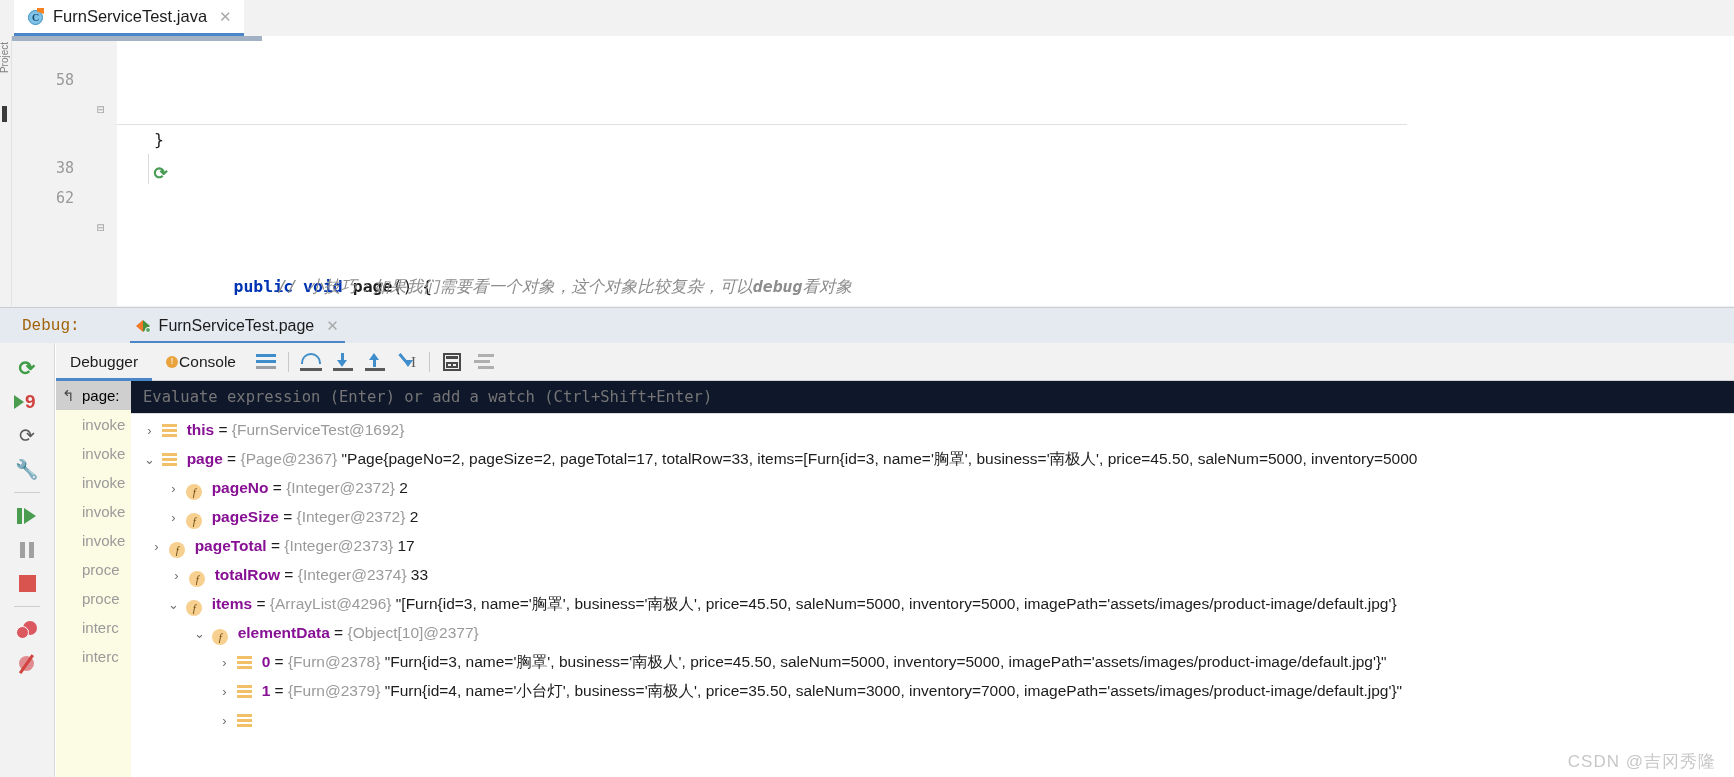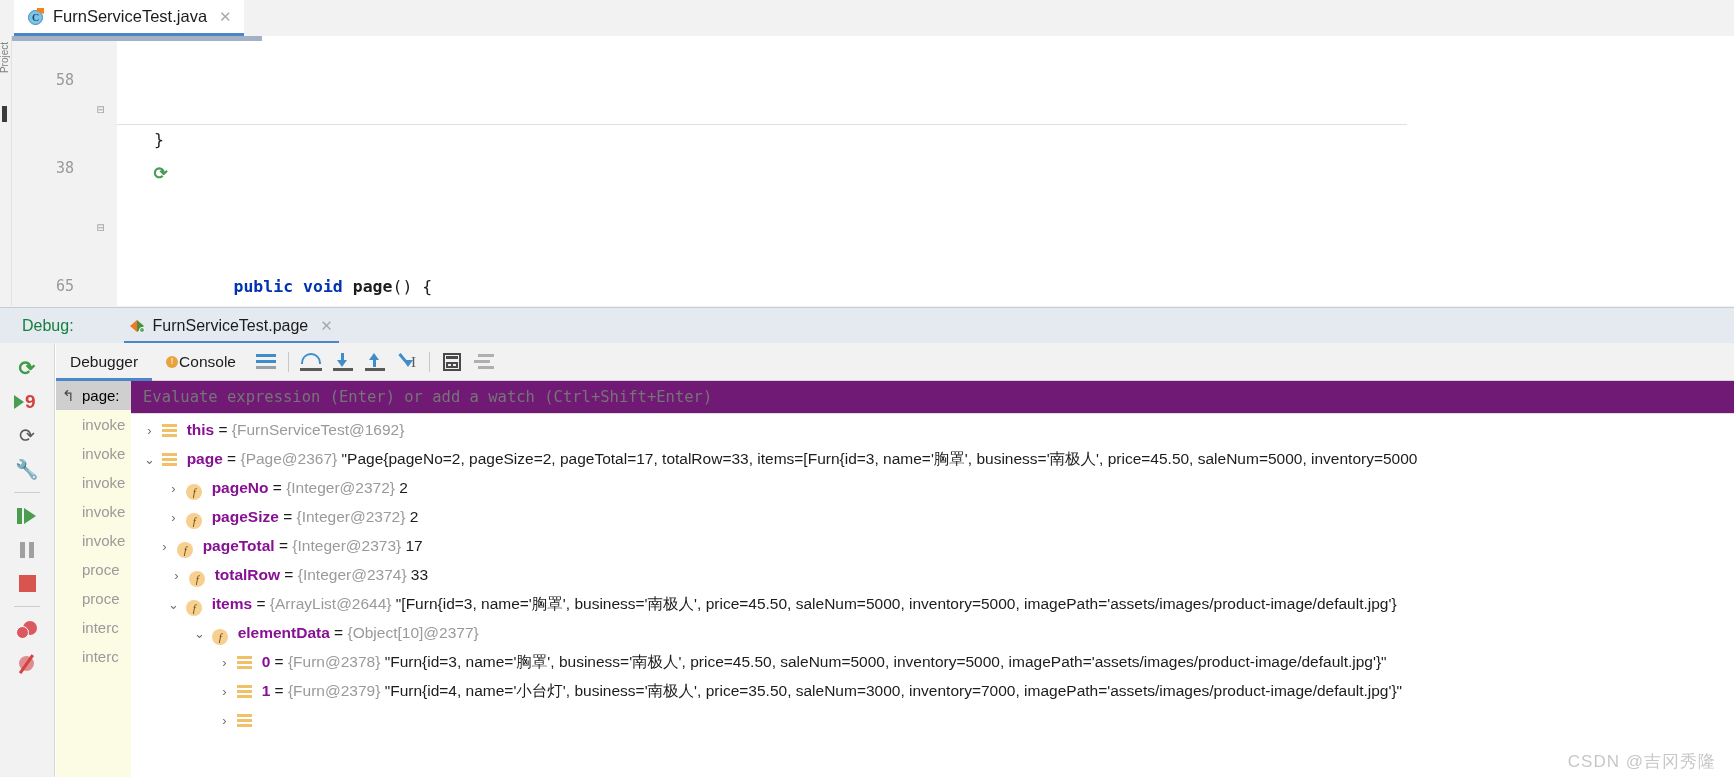--- a/index.html
+++ b/index.html
@@ -128,21 +128,21 @@
     position: absolute; left: 3px; top: -1px; color: #ffffff;
     font-size: 12px; font-weight: bold;
   }
 
   
   .debug-header {
     position: absolute; left: 0; top: 307px; width: 1734px; height: 36px;
     background: #e5e9f0; border-top: 1px solid #c9ccd1;
     display: flex; align-items: center; padding-left: 22px; gap: 10px;
   }
-  .debug-title { font-size: 16px; color: #15803d; }
+  .debug-title { font-size: 16px; color: #a16207; font-family: Liberation Mono, monospace; }
   .debug-tab {
     display: flex; align-items: center; gap: 7px; margin-left: 40px;
     height: 36px; position: relative; padding: 0 6px;
   }
   .debug-tab::after {
     content: ''; position: absolute; left: 0; bottom: 0;
     width: 100%; height: 3px; background: #4a86c8;
   }
   .dbg-icon {
     position: relative; width: 16px; height: 16px; flex: none;
@@ -350,21 +350,21 @@
   }
   .ic-sort { position: relative; width: 20px; height: 16px; opacity: .55; }
   .ic-sort i { position: absolute; height: 3px; background: #7a7a7a; }
   .ic-sort i:nth-child(1) { left: 4px; top: 0; width: 16px; }
   .ic-sort i:nth-child(2) { left: 0px; top: 6px; width: 16px; }
   .ic-sort i:nth-child(3) { left: 4px; top: 12px; width: 16px; }
 
   
   .evalbar {
     position: absolute; left: 56px; top: 38px; right: 0; height: 33px;
-    background: #701a75; border-bottom: 1px solid #dcdcdc;
+    background: #0f172a; border-bottom: 1px solid #dcdcdc;
     display: flex; align-items: center;
   }
   .filter-zone {
     width: 75px; height: 33px; display: flex; align-items: center;
     gap: 10px; padding-left: 16px; border-right: 1px solid #e0e0e0;
   }
   .ic-funnel { width: 0; height: 0; border-left: 8px solid transparent;
     border-right: 8px solid transparent; border-top: 13px solid #3f3f3f; position: relative; }
   .ic-funnel::after {
     content: ''; position: absolute; left: -1.5px; top: 13px;
@@ -467,28 +467,30 @@
       <span class="ln">38</span>
       <span class="gut-icon" style="top:5px;">
         <span class="icon-rerun"><span class="arrow">⟳</span></span>
       </span>
       <span class="fold">⊟</span>
       <span class="code-text" style="color:#1c1c1c;">
         <span class="tok tok-kw">public</span><span class="tok">&nbsp;</span><span class="tok tok-kw">void</span><span class="tok">&nbsp;</span><span class="tok tok-fn">page</span><span class="tok">() {</span>
       </span>
     </div>
 
-
-
-
-    <div class="line" style="top:206.5px;position:absolute;left:0;right:0;">
-      <span class="ln">65</span>
-      <span class="fold">⊟</span>
-      
-    </div>
+    <div class="line" style="top:118px;position:absolute;left:0;right:0;">
+      <span class="ln">62</span>
+      <span class="vert-guide"></span>
+      <span class="code-text" style="left:186px;">
+        <span class="tok tok-cmt">// 小技巧：如果我们需要看一个对象，这个对象比较复杂，可以</span><span class="tok tok-cmt-b">debug</span><span class="tok tok-cmt">看对象</span>
+      </span>
+    </div>
+
+
+
 
     <div class="line" style="top:236px;position:absolute;left:0;right:0;">
       <span class="ln">66</span>
       
     </div>
   </div>
   <div class="scroll-top"></div>
 
   <div class="debug-header">
     <span class="debug-title">Debug:</span>
@@ -651,36 +653,36 @@
         <span class="ico-field">f</span>
         <span class="vname">pageNo</span><span class="veq"> = </span><span class="vtype">{Integer@2372}</span><span class="vval"> 2</span>
       </div>
 
       <div class="vrow" style="padding-left:33px;">
         <span class="chev">›</span>
         <span class="ico-field">f</span>
         <span class="vname">pageSize</span><span class="veq"> = </span><span class="vtype">{Integer@2372}</span><span class="vval"> 2</span>
       </div>
 
-      <div class="vrow" style="padding-left:24px;">
+      <div class="vrow" style="padding-left:16px;">
         <span class="chev">›</span>
         <span class="ico-field">f</span>
         <span class="vname">pageTotal</span><span class="veq"> = </span><span class="vtype">{Integer@2373}</span><span class="vval"> 17</span>
       </div>
 
       <div class="vrow" style="padding-left:36px;">
         <span class="chev">›</span>
         <span class="ico-field">f</span>
         <span class="vname">totalRow</span><span class="veq"> = </span><span class="vtype">{Integer@2374}</span><span class="vval"> 33</span>
       </div>
 
       <div class="vrow" style="padding-left:33px;">
         <span class="chev">⌄</span>
         <span class="ico-field">f</span>
-        <span class="vname">items</span><span class="veq"> = </span><span class="vtype">{ArrayList@2644}</span><span class="vval"> "[Furn{id=3, name='胸罩', business='南极人', price=45.50, saleNum=5000, inventory=5000, imagePath='assets/images/product-image/default.jpg'}</span>
+        <span class="vname">items</span><span class="veq"> = </span><span class="vtype">{ArrayList@4296}</span><span class="vval"> "[Furn{id=3, name='胸罩', business='南极人', price=45.50, saleNum=5000, inventory=5000, imagePath='assets/images/product-image/default.jpg'}</span>
       </div>
 
       <div class="vrow" style="padding-left:59px;">
         <span class="chev">⌄</span>
         <span class="ico-field">f</span>
         <span class="vname">elementData</span><span class="veq"> = </span><span class="vtype">{Object[10]@2377}</span>
       </div>
 
       <div class="vrow" style="padding-left:84px;">
         <span class="chev">›</span>

